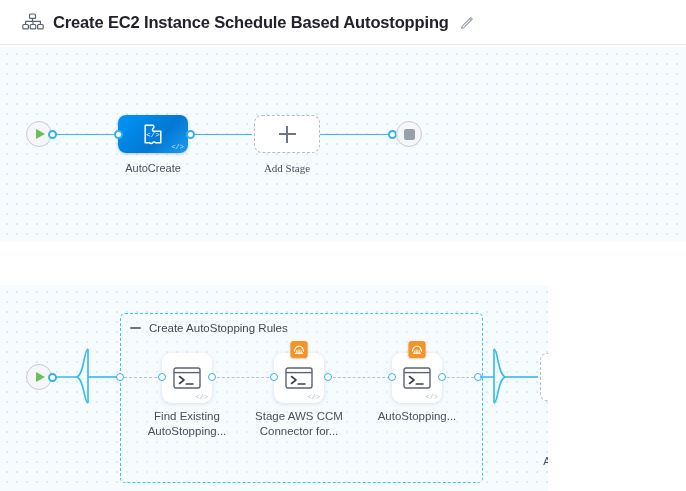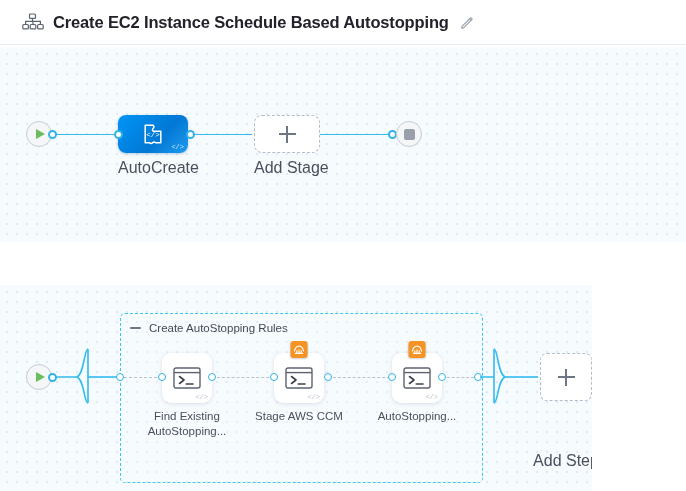--- a/index.html
+++ b/index.html
@@ -37,21 +37,21 @@
   
   .canvas{
     position:absolute;left:0;
     background-color:#f6fbfe;
     background-image:radial-gradient(#dfe9f5 1.05px, transparent 1.05px);
     background-size:10px 10px;
     background-position:2px 2px;
     overflow:hidden;
   }
   #stage-canvas{top:47px;width:686px;height:195px;}
-  #step-canvas{top:285px;width:548px;height:206px;padding-left:44px;}
+  #step-canvas{top:285px;width:548px;height:206px;}
 
   
   .node{position:absolute;}
 
   .term-circle{
     width:26px;height:26px;border-radius:50%;
     border:1.4px solid #c6cbd4;background:#f5f6f8;
     display:flex;align-items:center;justify-content:center;
     box-sizing:border-box;
   }
@@ -100,21 +100,21 @@
   .add-box.step{width:52px;height:48px;border-radius:7px;}
   .plus{position:relative;width:17px;height:17px;}
   .plus:before,.plus:after{
     content:"";position:absolute;background:#6e7684;
   }
   .plus:before{left:0;top:7.5px;width:17px;height:2px;}
   .plus:after{top:0;left:7.5px;height:17px;width:2px;}
 
   .node-label{
     position:absolute;text-align:center;
-    font-size:16px;color:#4a4f5c;line-height:14px;
+    font-size:11px;color:#4a4f5c;line-height:14px;
     white-space:nowrap;
   }
   .step-label{
     position:absolute;text-align:center;width:100px;
     font-size:11.5px;color:#4a4f5c;line-height:15px;
   }
 
   
   .group-box{
     position:absolute;
@@ -198,21 +198,21 @@
     </div>
     <div class="dot" style="left:114px;top:82.5px;"></div>
     <div class="dot" style="left:186px;top:82.5px;"></div>
     <div class="node-label" style="left:118px;top:114px;width:70px;">AutoCreate</div>
 
     <div class="node" style="left:254px;top:68px;">
       <div class="add-box">
         <span class="plus"></span>
       </div>
     </div>
-    <div class="node-label" style="left:254px;top:114px;width:66px;">Add Stage</div>
+    <div class="node-label" style="left:254px;top:114px;width:66px;font-family:Liberation Serif, serif;">Add Stage</div>
 
     <div class="dot" style="left:388px;top:82.5px;"></div>
     <div class="node" style="left:396px;top:74px;">
       <div class="term-circle">
         <span class="stop-sq"></span>
       </div>
     </div>
   </div>
 
   <div class="canvas" id="step-canvas">
@@ -275,20 +275,21 @@
           <path d="M6.5 9.5 L11 13 L6.5 16.5" fill="none" stroke="#3b414d" stroke-width="1.6" stroke-linecap="round" stroke-linejoin="round"></path>
           <path d="M13.2 17 H20" stroke="#3b414d" stroke-width="1.6" stroke-linecap="round"></path>
         </svg>
         <span class="corner">&lt;/&gt;</span>
       </div>
     </div>
     <div class="dot sm" style="left:270px;top:88px;"></div>
     <div class="dot sm" style="left:324px;top:88px;"></div>
     <div class="step-label" style="left:249px;top:124px;">
       <div>Stage AWS CCM</div>
+      <div>Connector for...</div>
     </div>
 
     <div class="node" style="left:392px;top:68px;">
       <div class="step-node">
         <span class="aws-badge">
           <svg width="13" height="13" viewBox="0 0 13 13">
             <path d="M2 8.6 C2 5.4 4.2 3.2 6.5 3.2 C8.8 3.2 11 5.4 11 8.6" fill="none" stroke="#ffffff" stroke-width="1.2"></path>
             <path d="M2.4 10.4 H10.6" stroke="#ffffff" stroke-width="1.2"></path>
             <path d="M4.3 7.2 V10 M6.5 6.4 V10 M8.7 7.2 V10" stroke="#ffffff" stroke-width="1.1"></path>
           </svg>

